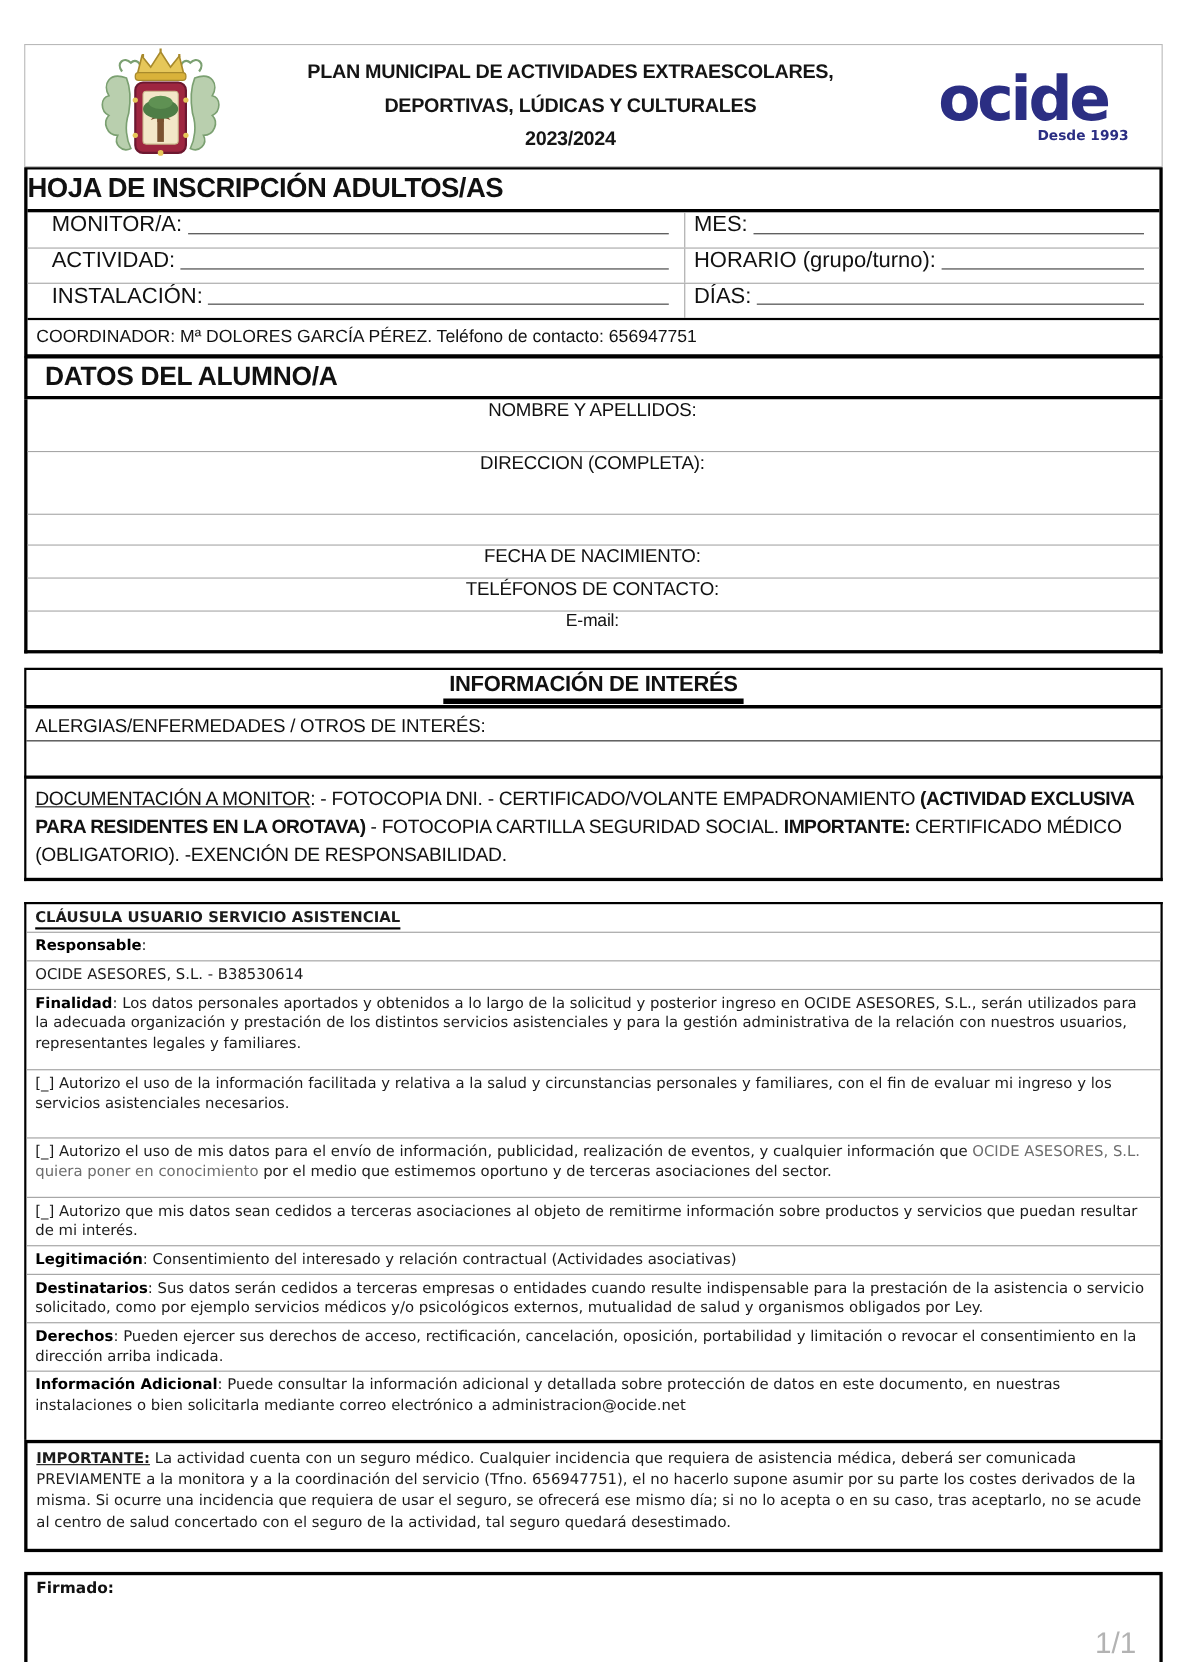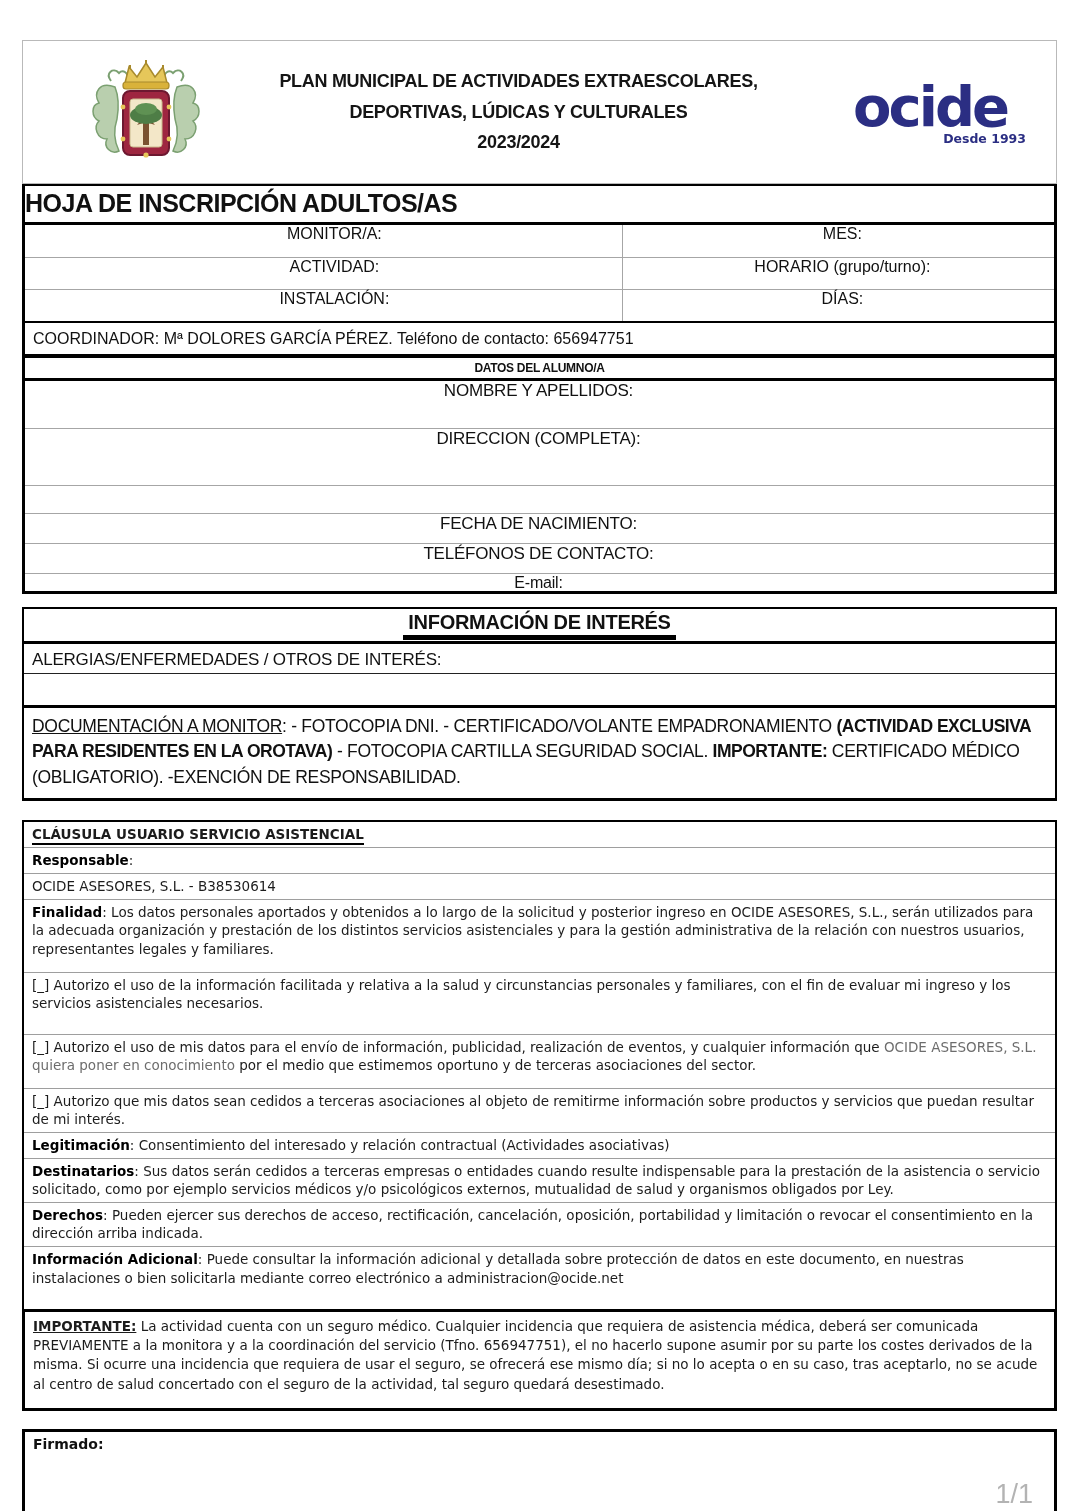--- a/index.html
+++ b/index.html
@@ -10,21 +10,21 @@
     overflow:hidden;
     font-family:"Liberation Sans", sans-serif;
     color:#111;
     box-sizing:border-box;
     padding:40px 22px 0 22px;
   }
   .page *{box-sizing:border-box;}
 
   
   .header-box{
-    height:144px;
+    height:112px;
     border:1px solid #b9b9b9;
     display:flex;align-items:center;
   }
   .crest{width:122px;height:106px;margin-left:62px;flex:0 0 auto;}
   .plan-title{
     flex:1;text-align:center;
     font-weight:bold;font-size:18px;line-height:1.7;
     letter-spacing:-0.3px;color:#151515;
   }
   .ocide{width:200px;flex:0 0 auto;margin-right:26px;text-align:center;}
@@ -40,45 +40,45 @@
   }
 
   
   .hoja-box{border:3px solid #000;border-top-width:2px;}
   .hoja-title{
     text-align:left;font-weight:bold;font-size:25px;letter-spacing:-0.5px;
     padding:3px 0 4px 0;border-bottom:3px solid #000;
   }
   .frow{display:flex;height:32px;align-items:center;}
   .frow + .frow{border-top:1px solid #a6a6a6;}
-  .fcell{display:flex;align-items:center;font-size:16px;height:100%;flex-direction:column;}
+  .fcell{display:flex;align-items:flex-start;font-size:20px;height:100%;}
   .fcell.left{width:58%;padding-left:22px;}
   .fcell.right{width:42%;border-left:1px solid #a6a6a6;padding-left:8px;}
   .fill{flex:1;border-bottom:1.5px solid #3a3a3a;height:62%;margin:0 14px 0 5px;}
   .coord-row{
     border-top:2px solid #000;height:33px;display:flex;align-items:center;
     font-size:16px;padding-left:8px;
   }
 
   
   .datos-title{
     border:3px solid #000;border-top-width:2px;margin-top:-1px;
-    text-align:center;font-weight:bold;font-size:12px;letter-spacing:-0.3px;
-    padding:3px 0;
+    text-align:left;font-weight:bold;font-size:24px;letter-spacing:-0.3px;
+    padding:3px 16px;
   }
   .datos-box{border:3px solid #000;border-top:none;}
   .drow{display:flex;align-items:center;font-size:17px;letter-spacing:-0.2px;padding:0 10px 0 8px;flex-direction:column;}
   .drow + .drow{border-top:1px solid #a6a6a6;}
   .drow .fill{margin:0 2px 0 4px;}
   .d-nombre{height:47px;}
   .d-direccion{height:57px;}
   .d-cont{height:28px;}
   .d-fecha{height:30px;}
   .d-telefonos{height:30px;}
-  .d-email{height:18px;font-size:16px;align-items:center;}
+  .d-email{height:36px;font-size:16px;align-items:center;}
 
   
   .info-gap{height:13px;}
   .info-title-row{
     border:2px solid #000;border-bottom:3px solid #000;
     height:37px;display:flex;align-items:center;justify-content:center;
   }
   .info-title-row span{
     font-weight:bold;font-size:20px;letter-spacing:-0.3px;
     border-bottom:5px solid #000;padding:0 5px 1px 5px;

